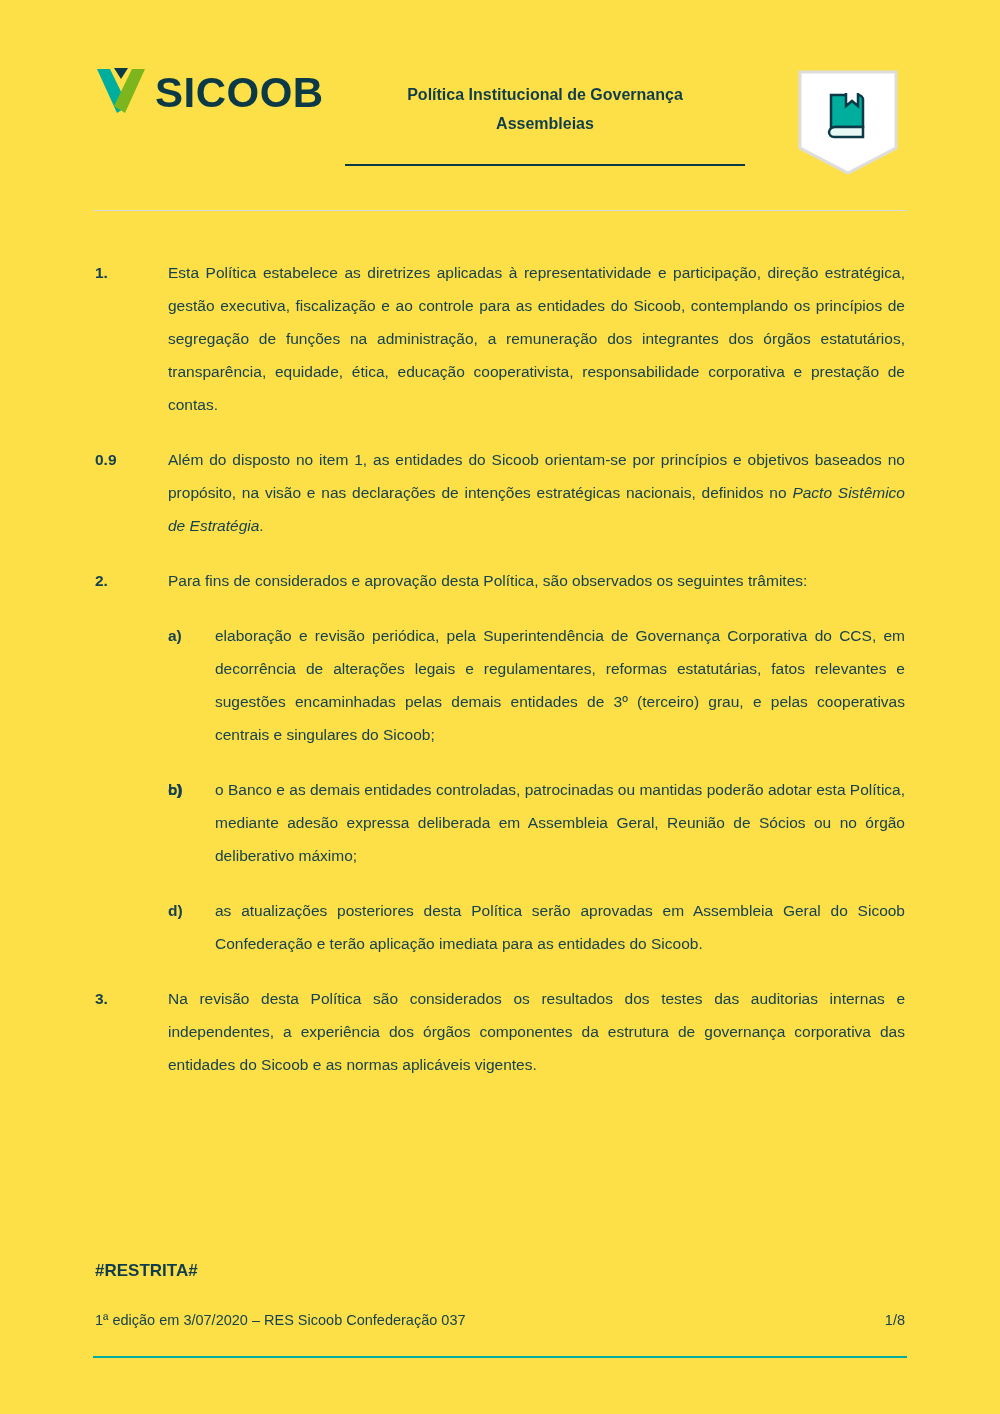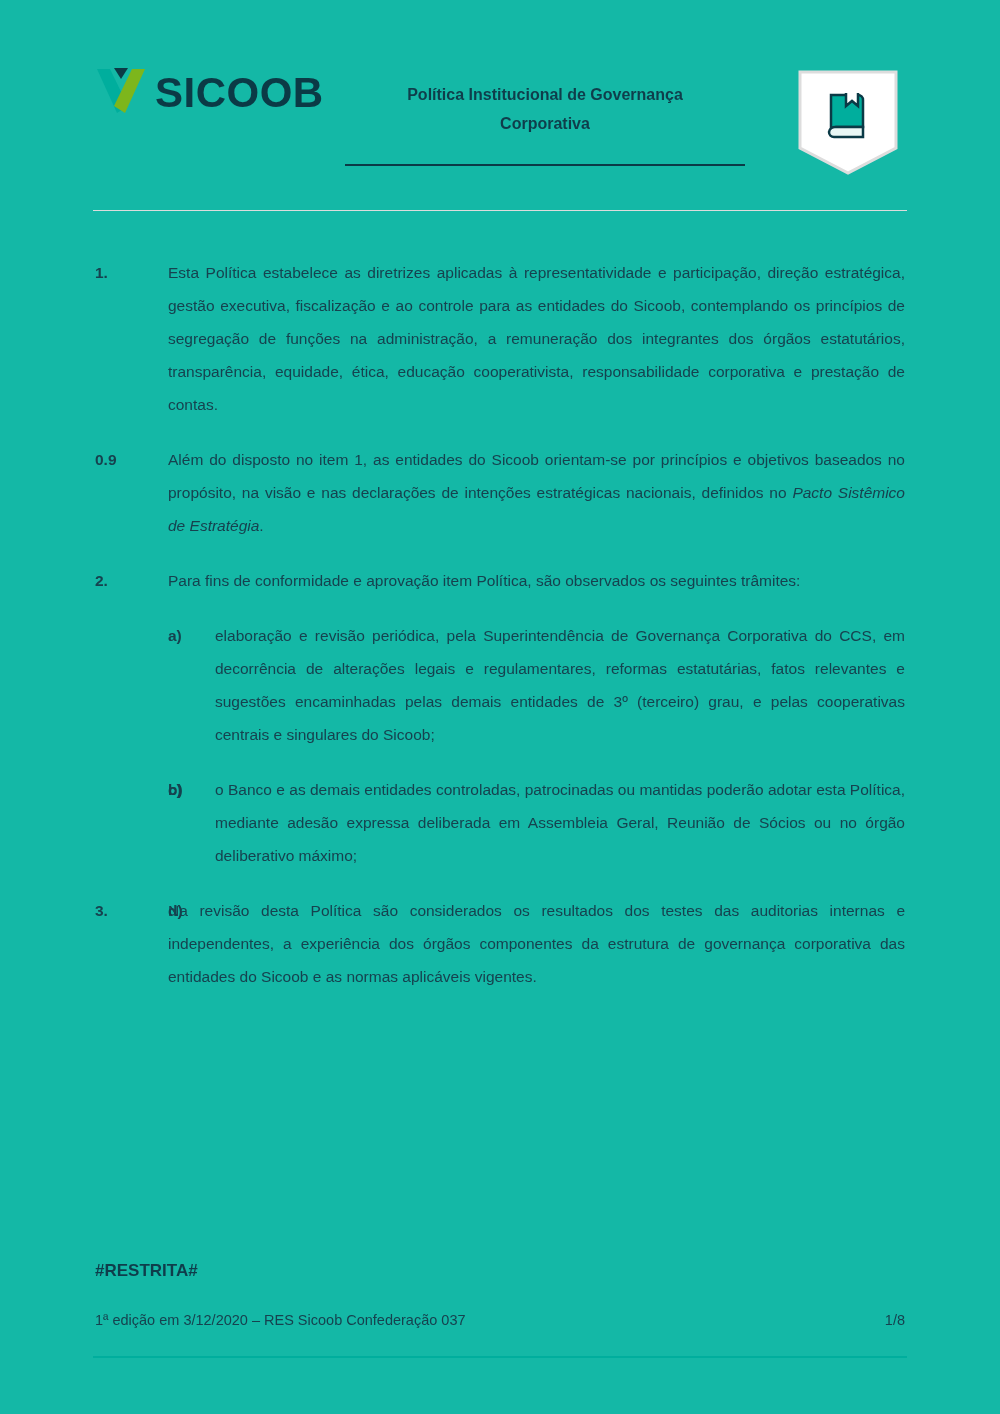--- a/index.html
+++ b/index.html
@@ -1,20 +1,20 @@
 <!DOCTYPE html>
 <html><head>
 <meta charset="utf-8">
 <style>
   html,body { margin:0; padding:0; background:#ffffff; }
   .page {
     position:relative;
     width:1000px;
     height:1414px;
-    background:#14b8a6;
+    background:#fde047;
     font-family:"Liberation Sans", sans-serif;
     color:#16424f;
     overflow:hidden;
     margin:0 auto;
   }
 
   
   .header { position:absolute; top:58px; left:0; right:0; height:115px; }
   .logo { position:absolute; left:95px; top:10px; display:flex; align-items:center; gap:8px; }
   .logo-text {
@@ -112,21 +112,21 @@
           <polygon points="2,1 15,1 33,38 22,45" fill="#00AE9D"></polygon>
           <polygon points="50,1 37,1 19,38 30,45" fill="#7DB61C"></polygon>
           <polygon points="19,0 26,11 33,0" fill="#0b3a46"></polygon>
         </svg>
       </span>
       <span class="logo-text">SICOOB</span>
     </div>
 
     <div class="title-block">
       <span>Política Institucional de Governança</span><br>
-      <span>Corporativa</span>
+      <span>Assembleias</span>
     </div>
 
     <div class="badge">
       <svg width="100" height="105" viewBox="0 0 100 105" aria-hidden="true">
         <path d="M2,2 H98 V78 L50,103 L2,78 Z" fill="#ffffff" stroke="#dddddd" stroke-width="3"></path>
         <g stroke="#0b3a46" stroke-width="2.5">
           <path d="M33 25 h27 a5 5 0 0 1 5 5 v27 h-27 a5 5 0 0 0 -5 5 z" fill="#00AE9D"></path>
           <path d="M31 62 a5 5 0 0 0 5 5 h29 v-10 h-27 a6 6 0 0 0 -7 5 z" fill="#e9f7f5"></path>
           <polyline points="48 23 48 36 54 31 60 36 60 23" fill="#ffffff"></polyline>
         </g>
@@ -143,50 +143,51 @@
       <span>Esta Política estabelece as diretrizes aplicadas à representatividade e participação, direção estratégica, gestão executiva, fiscalização e ao controle para as entidades do Sicoob, contemplando os princípios de segregação de funções na administração, a remuneração dos integrantes dos órgãos estatutários, transparência, equidade, ética, educação cooperativista, responsabilidade corporativa e prestação de contas.</span>
     </div>
 
     <div class="para">
       <span class="marker">0.9</span>
       <span><span>Além do disposto no item 1, as entidades do Sicoob orientam-se por princípios e objetivos baseados no propósito, na visão e nas declarações de intenções estratégicas nacionais, definidos no </span><em>Pacto Sistêmico de Estratégia</em><span>.</span></span>
     </div>
 
     <div class="para">
       <span class="marker">2.</span>
-      <span>Para fins de conformidade e aprovação item Política, são observados os seguintes trâmites:</span>
+      <span>Para fins de considerados e aprovação desta Política, são observados os seguintes trâmites:</span>
     </div>
 
     <div class="para sub">
       <span class="marker">a)</span>
       <span>elaboração e revisão periódica, pela Superintendência de Governança Corporativa do CCS, em decorrência de alterações legais e regulamentares, reformas estatutárias, fatos relevantes e sugestões encaminhadas pelas demais entidades de 3º (terceiro) grau, e pelas cooperativas centrais e singulares do Sicoob;</span>
     </div>
 
     <div class="para sub">
       <span class="marker">b)</span>
     </div>
 
     <div class="para sub">
       <span class="marker">c)</span>
       <span>o Banco e as demais entidades controladas, patrocinadas ou mantidas poderão adotar esta Política, mediante adesão expressa deliberada em Assembleia Geral, Reunião de Sócios ou no órgão deliberativo máximo;</span>
     </div>
 
     <div class="para sub">
       <span class="marker">d)</span>
+      <span>as atualizações posteriores desta Política serão aprovadas em Assembleia Geral do Sicoob Confederação e terão aplicação imediata para as entidades do Sicoob.</span>
     </div>
 
     <div class="para">
       <span class="marker">3.</span>
       <span>Na revisão desta Política são considerados os resultados dos testes das auditorias internas e independentes, a experiência dos órgãos componentes da estrutura de governança corporativa das entidades do Sicoob e as normas aplicáveis vigentes.</span>
     </div>
 
   </div>
 
   <div class="footer-restricted">#RESTRITA#</div>
 
   <div class="footer-line2">
-    <span>1ª edição em 3/12/2020 – RES Sicoob Confederação 037</span>
+    <span>1ª edição em 3/07/2020 – RES Sicoob Confederação 037</span>
     <span>1/8</span>
   </div>
 
   <div class="footer-rule"></div>
 
 </div>
 
 </body></html>

